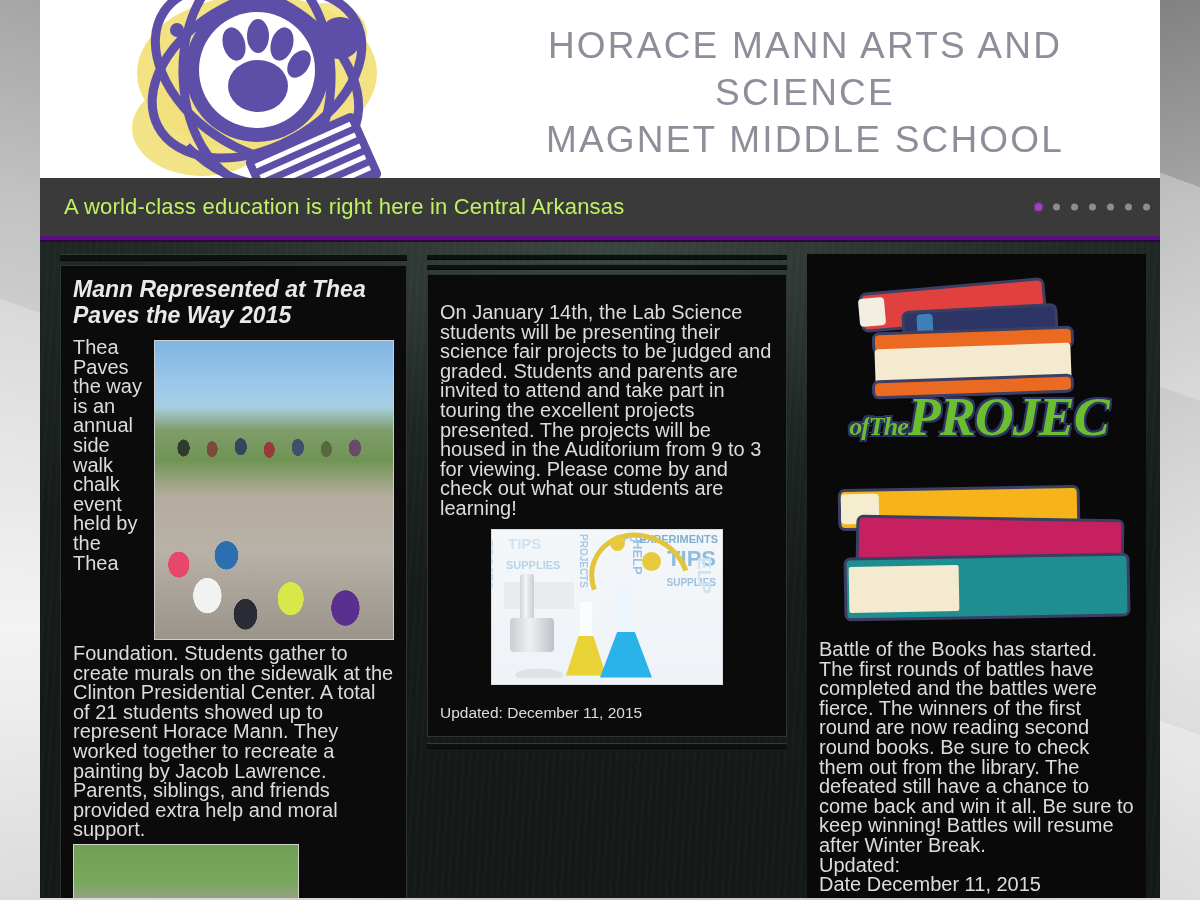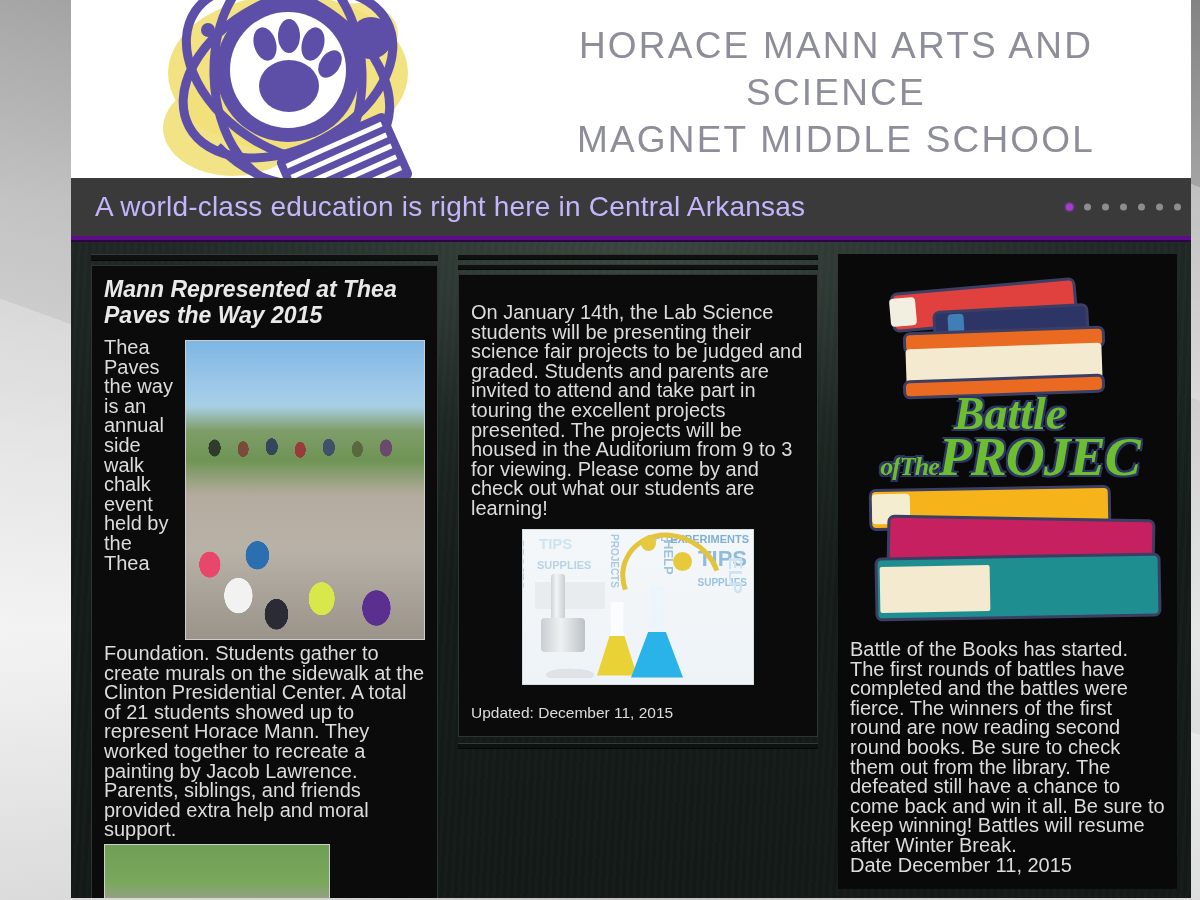--- a/index.html
+++ b/index.html
@@ -26,21 +26,20 @@
       linear-gradient(200deg, rgba(0,0,0,.18) 0 14%, rgba(255,255,255,.10) 14% 30%, rgba(0,0,0,.06) 30% 55%, rgba(255,255,255,.14) 55% 100%);
     opacity:.7;
   }
 
   
   .site {
     position: absolute;
     left: 40px; top: 0;
     width: 1120px; height: 900px;
     z-index: 5;
-    margin-left: 31px;
   }
 
   
   .header {
     position: relative;
     height: 178px;
     background: #ffffff;
     overflow: hidden;
   }
   .logo-art {
@@ -66,22 +65,22 @@
 
   
   .caption-strip {
     position: relative;
     height: 58px;
     background: #3a3a3a;
     display: flex;
     align-items: center;
   }
   .caption-strip .caption-text {
-    color: #c4b5fd;
-    font-size: 28px;
+    color: #bef264;
+    font-size: 22px;
     margin-left: 24px;
     letter-spacing: .2px;
     white-space: nowrap;
   }
   .dots {
     position: absolute;
     right: 10px; top: 50%;
     transform: translateY(-50%);
     display: flex; gap: 11px; align-items:center;
   }
@@ -421,27 +420,27 @@
             <div class="bk b2t"></div>
             <div class="bk b3"></div>
             <div class="bk b3p"></div>
             <div class="bk b3b"></div>
             <div class="bk b4"></div>
             <div class="bk b4p"></div>
             <div class="bk b5"></div>
             <div class="bk b6"></div>
             <div class="bk b6p"></div>
             <div class="bob-word">
-              <span class="l1">Battle</span>
               <span class="l2"><span class="small">of</span><span class="small">The</span><span>PROJEC</span></span>
             </div>
           </div>
 
           <div class="body-text">
             <p>Battle of the Books has started.  The first rounds of battles have completed and the battles were fierce.  The winners of the first round are now reading second round books.  Be sure to check them out from the library.  The defeated still have a chance to come back and win it all.  Be sure to keep winning! Battles will resume after Winter Break.</p>
+            <p>Updated:</p>
             <p>Date December 11, 2015</p>
           </div>
         </div>
       </div>
 
     </div>
   </div>
 </div>
 
 </body></html>

